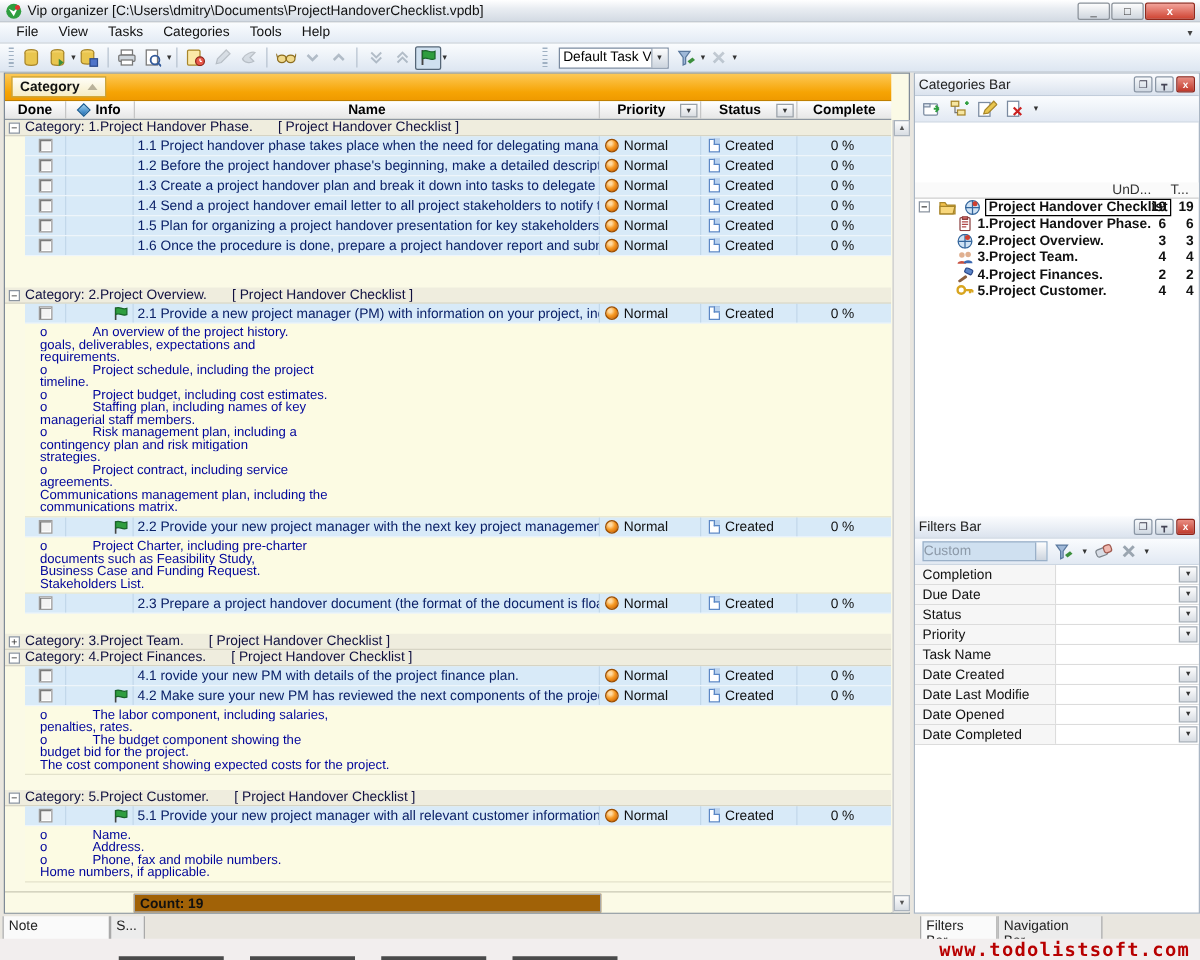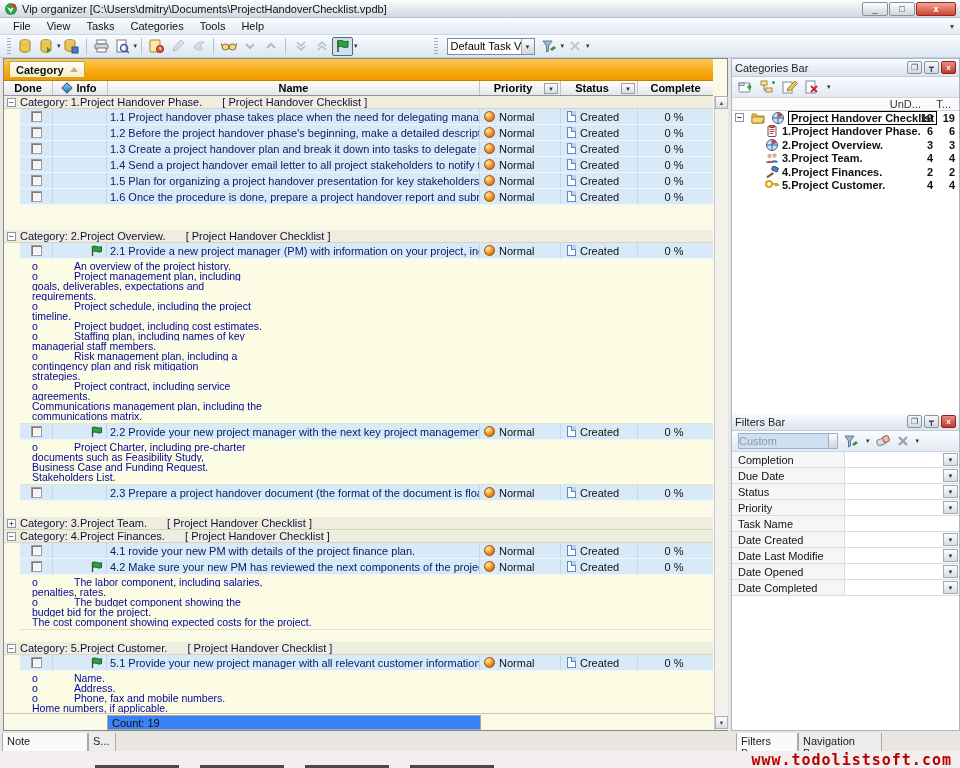--- a/index.html
+++ b/index.html
@@ -82,39 +82,39 @@
   .doc-icon:after { content:""; position:absolute; right:-1px; top:-1px; width:4px; height:4px;
     background:#b9d2ee; border-left:1px solid #5b87c5; border-bottom:1px solid #5b87c5; }
 
   .note-block { margin-left:16px; background:#fcfbe3; border-bottom:1px solid #e3e2cc; padding:2px 4px 2px 12px; }
   .note-line { line-height:10px; font-weight:normal; color:#00059b; font-size:10.5px; white-space:nowrap; overflow:hidden; }
   .note-line .bullet { display:inline-block; width:42px; }
   .gap-row { background:#fbfae6; }
   .gap-lg { height:25px; } .gap-md { height:16px; } .gap-sm { height:12px; }
 
   #countrow { position:absolute; left:0; top:654px; width:709px; height:17px; background:#fbfae6; border-top:1px solid #c9c7b4; }
-  #countcell { position:absolute; left:103px; top:1px; width:374px; height:15px; background:#3b82f6;
-    border:1px solid #a8a8a8; font-weight:normal; color:#111; padding:1px 0 0 4px; }
+  #countcell { position:absolute; left:103px; top:1px; width:374px; height:15px; background:#a16207;
+    border:1px solid #a8a8a8; font-weight:bold; color:#111; padding:1px 0 0 4px; }
 
   #vscroll { position:absolute; left:710px; top:37px; width:14px; height:634px; background:#f2f1ec; border-left:1px solid #c9c9c9; }
   #vscroll .sb-btn { position:absolute; left:0; width:13px; height:13px; background:linear-gradient(#fdfdfd,#d8dde3);
     border:1px solid #aab3bd; font-size:6px; text-align:center; line-height:12px; color:#555; }
 
   
   #rightpanel { left:731px; top:58px; width:229px; height:673px; background:#fff; border:1px solid #aab6c4; }
   .panel-title { height:18px; background:linear-gradient(#fbfcfe,#dbe3ee); border-bottom:1px solid #c2cddb;
     display:flex; align-items:center; padding:0 3px; color:#222; }
   .panel-title .lbl { flex:1; }
   .ptbtn { width:15px; height:13px; margin-left:2px; border:1px solid #8a96a5; border-radius:2px;
     background:linear-gradient(#f7f9fb,#cfd8e2); display:flex; align-items:center; justify-content:center; font-size:8px; color:#445; }
   .ptbtn.close { background:linear-gradient(#e98d82,#c0392b); border-color:#8e2318; color:#fff; font-weight:bold; }
   .panel-toolbar { height:21px; background:linear-gradient(#fafcfe,#e2e9f3); border-bottom:1px solid #ccd6e2;
     display:flex; align-items:center; padding-left:6px; gap:6px; }
 
-  #cat-colhdr { height:13px; border-bottom:1px solid #d0d0d0; position:relative; color:#333; background:#fafafa; }
+  #cat-colhdr { height:13px; border-bottom:1px solid #d0d0d0; position:relative; color:#333; background:#fafafa;margin-top:48px; }
   #cat-colhdr .c1 { position:absolute; right:38px; } #cat-colhdr .c2 { position:absolute; right:8px; }
   .tree-row { height:13.5px; display:flex; align-items:center; position:relative; color:#111; font-weight:bold; }
   .tree-row .num1 { position:absolute; right:26px; width:24px; text-align:right; }
   .tree-row .num2 { position:absolute; right:4px; width:20px; text-align:right; }
   .tree-row .tlabel { white-space:nowrap; overflow:hidden; }
   .tree-row.selected .tlabel { border:1px solid #000; background:#fff; padding:0 2px; }
   .tree-icon { width:14px; height:12px; margin:0 3px; flex:none; }
 
   #filtersbar { position:absolute; left:0; top:354px; width:227px; }
   .filter-row { height:16px; display:flex; border-bottom:1px solid #dcdcdc; position:relative; }
@@ -436,21 +436,20 @@
           <span>Normal</span>
         </div>
         <div class="tc tc-status">
           <span class="doc-icon"></span>
           <span>Created</span>
         </div>
         <div class="tc tc-comp">0 %</div>
       </div>
       <div class="note-block">
         <div class="note-line"><span class="bullet">o</span><span>An overview of the project history.</span></div>
-        <div class="note-line"><span class="bullet">o</span><span>Project management plan, including</span></div>
         <div class="note-line"><span>goals, deliverables, expectations and</span></div>
         <div class="note-line"><span>requirements.</span></div>
         <div class="note-line"><span class="bullet">o</span><span>Project schedule, including the project</span></div>
         <div class="note-line"><span>timeline.</span></div>
         <div class="note-line"><span class="bullet">o</span><span>Project budget, including cost estimates.</span></div>
         <div class="note-line"><span class="bullet">o</span><span>Staffing plan, including names of key</span></div>
         <div class="note-line"><span>managerial staff members.</span></div>
         <div class="note-line"><span class="bullet">o</span><span>Risk management plan, including a</span></div>
         <div class="note-line"><span>contingency plan and risk mitigation</span></div>
         <div class="note-line"><span>strategies.</span></div>

